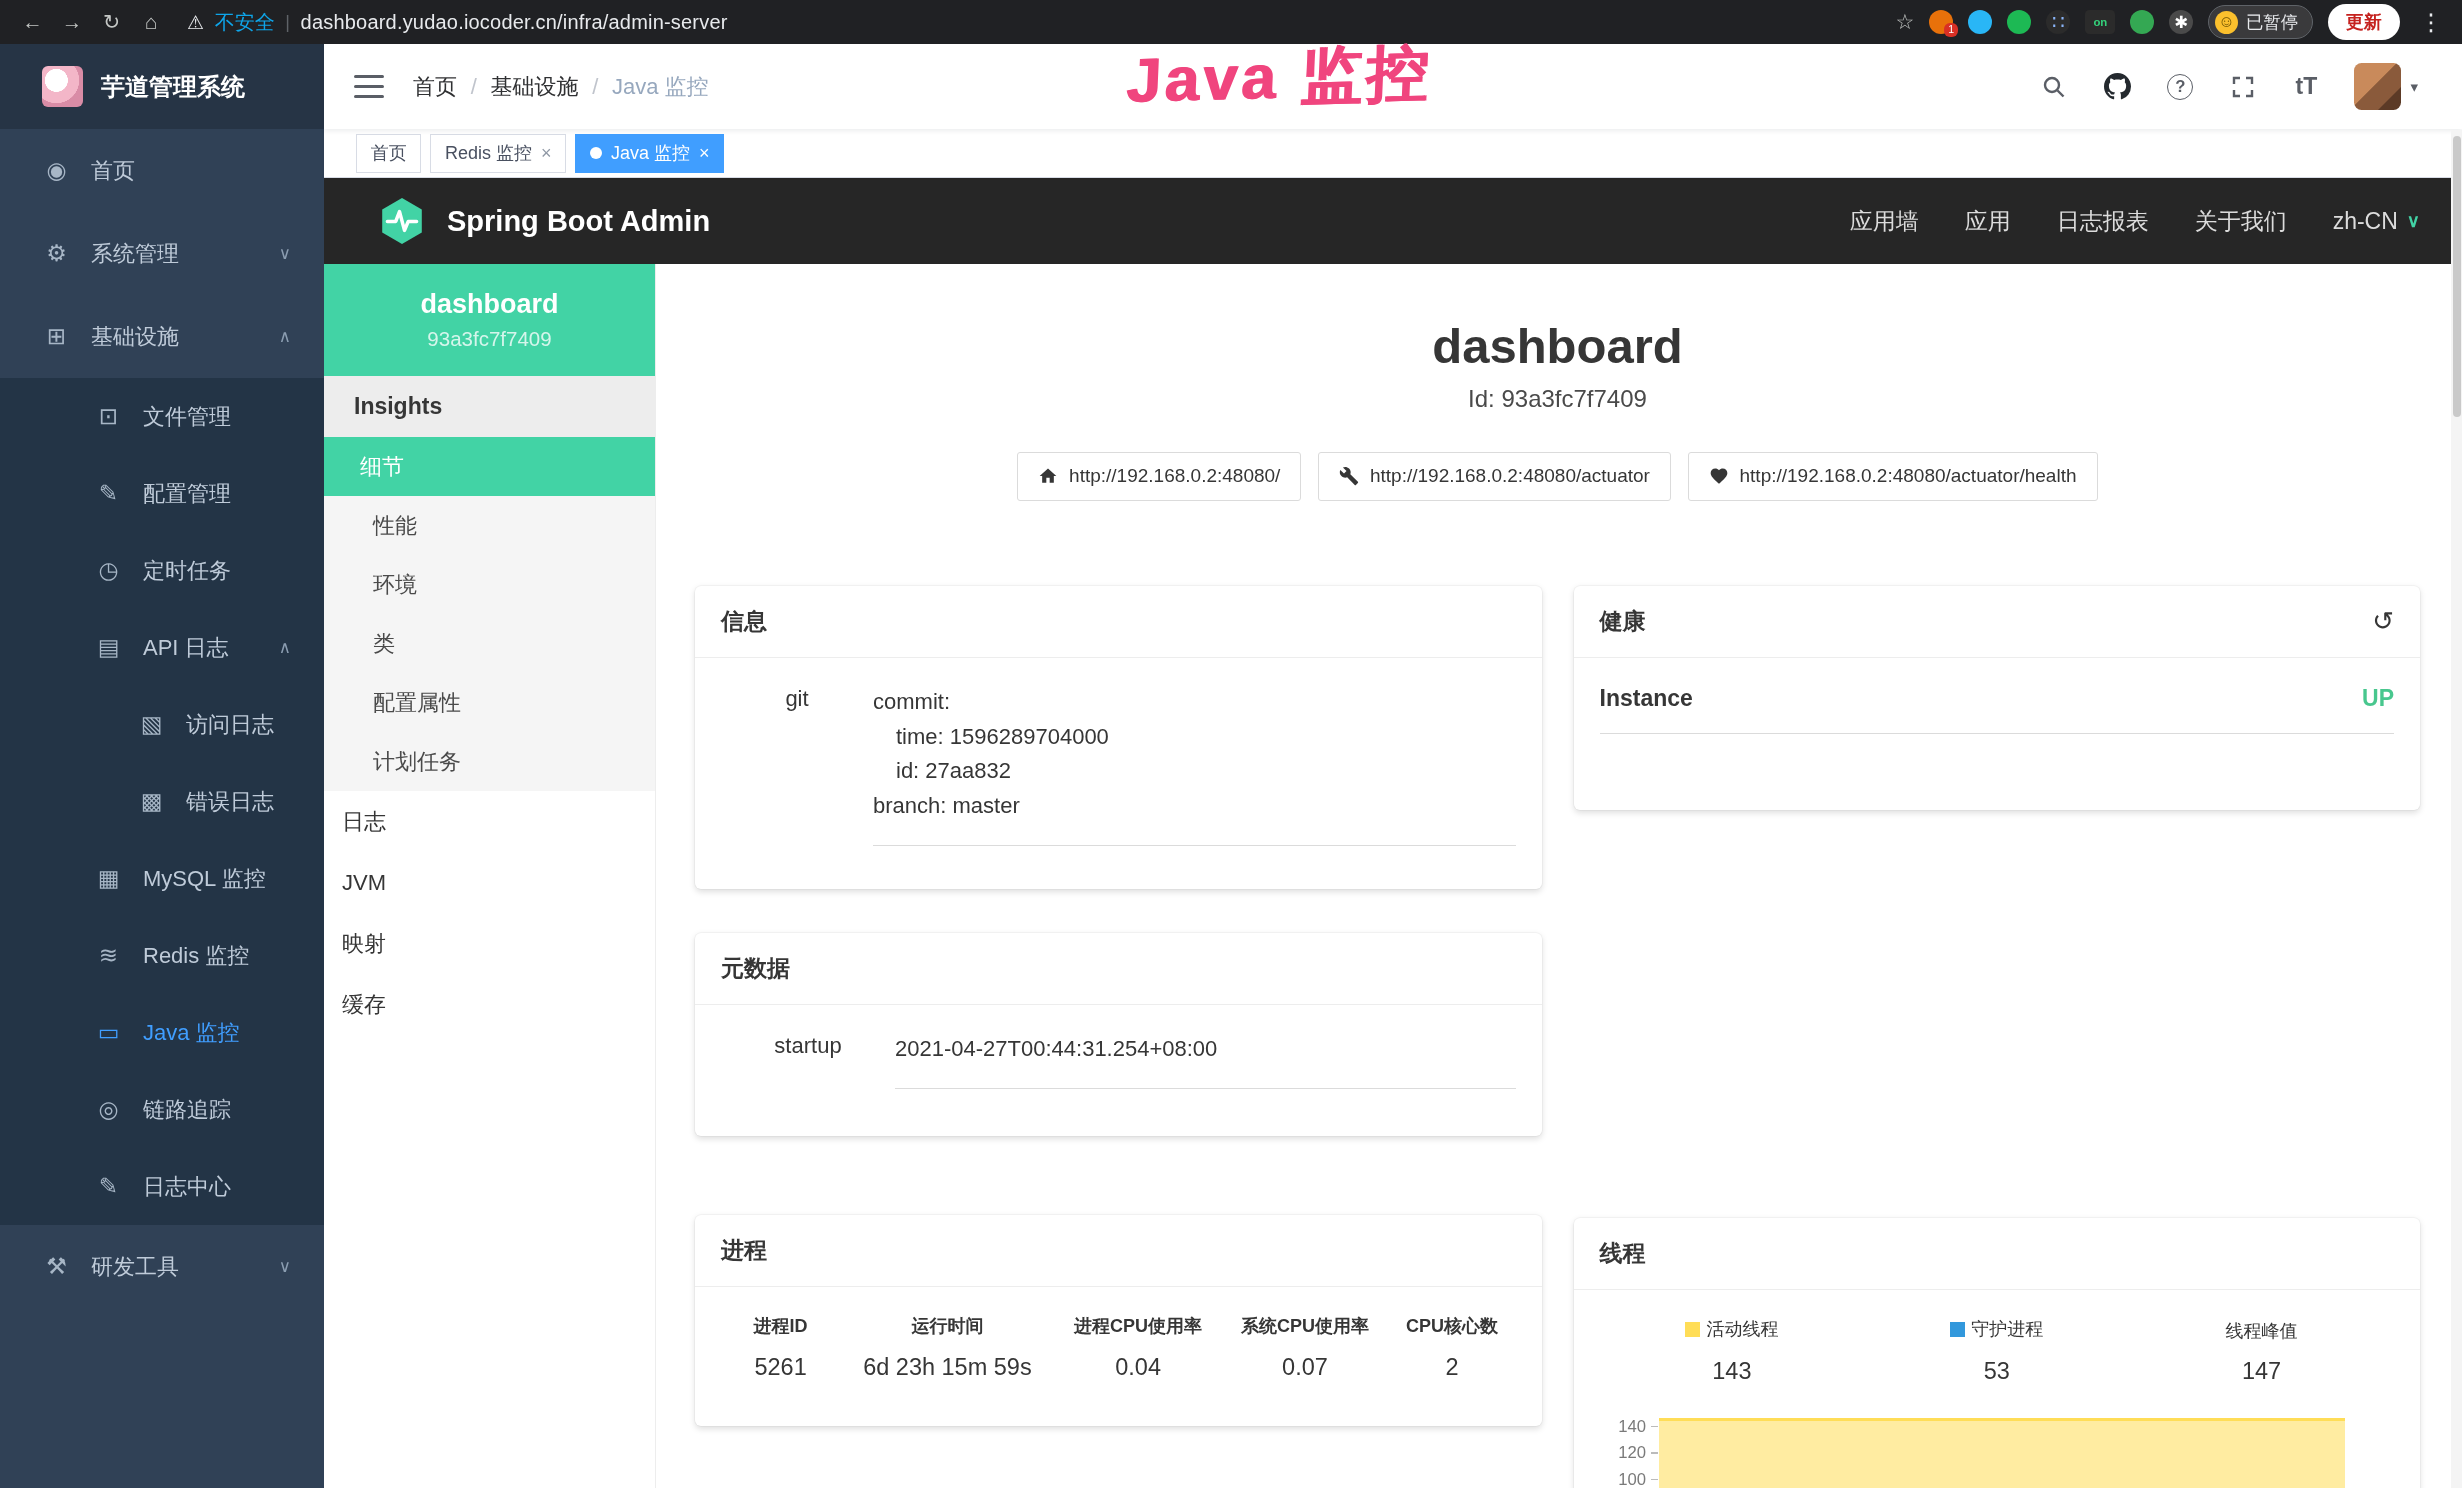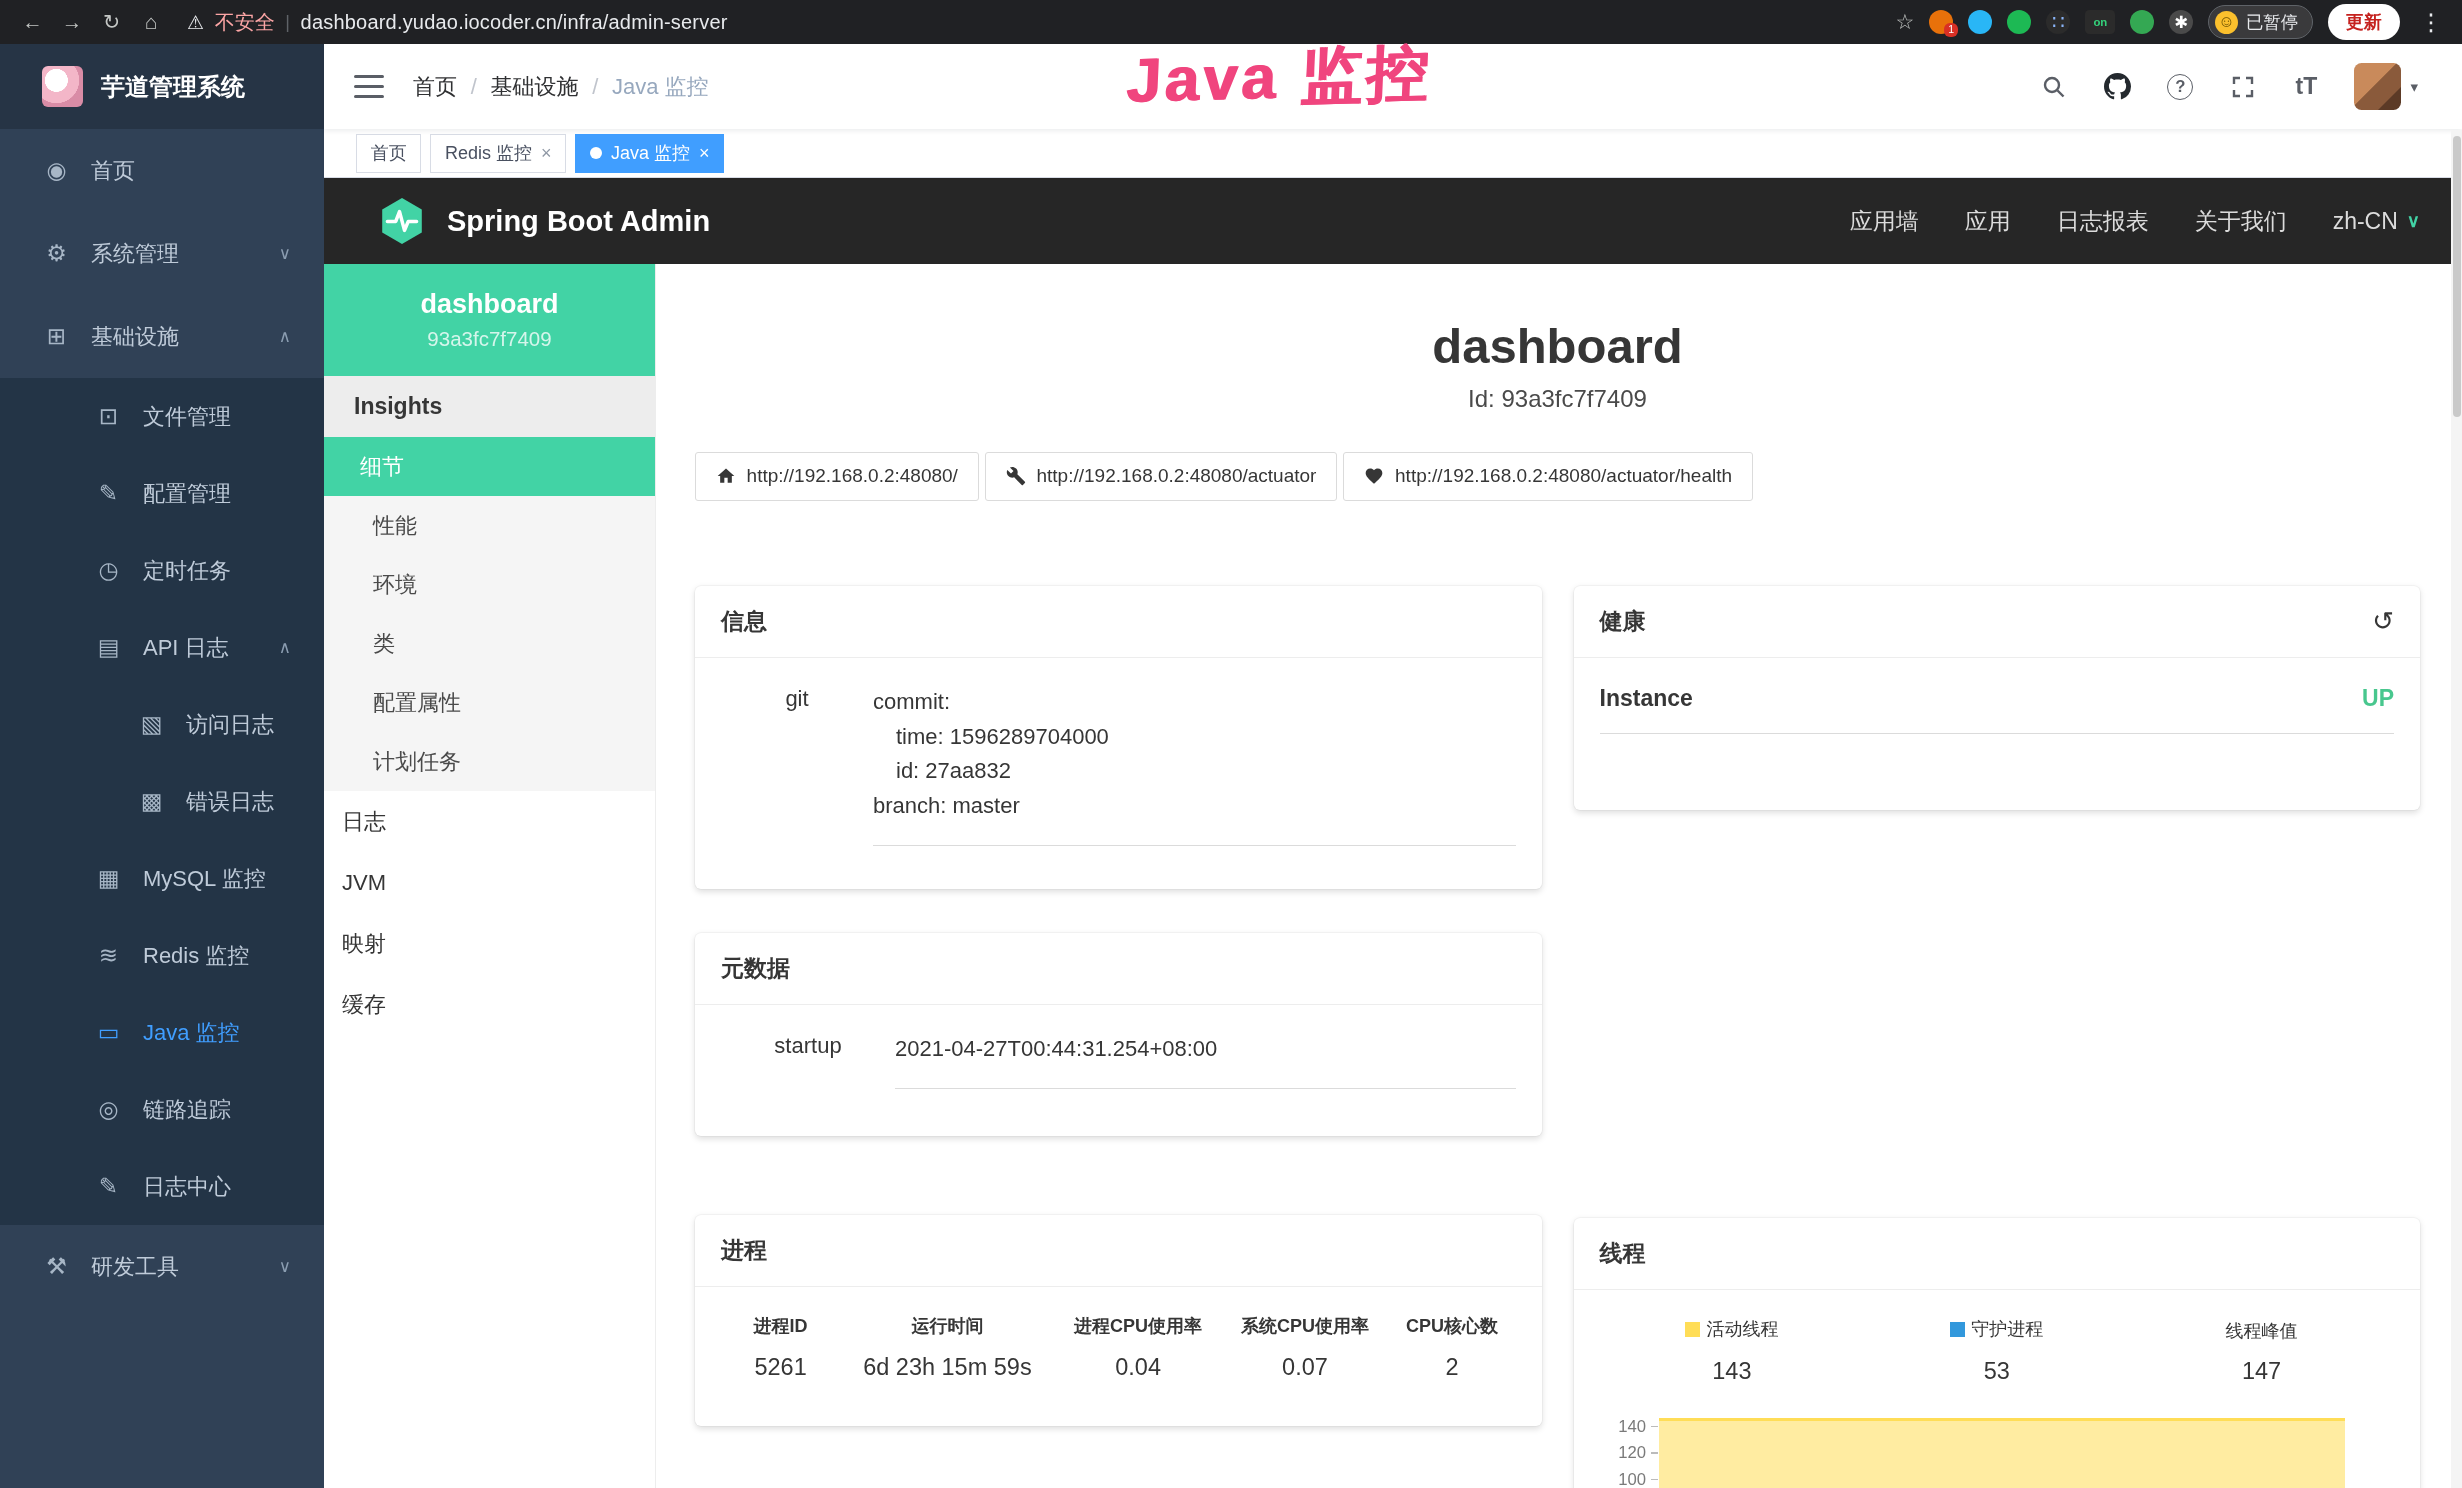--- a/index.html
+++ b/index.html
@@ -6,21 +6,21 @@
   html,body { width:2462px; height:1489px; overflow:hidden; background:#fff;
     font-family:"Liberation Sans", sans-serif; }
 
   
   .browser-bar { height:44px; background:#202124; display:flex; align-items:center;
     padding:0 15px; gap:4.6px; color:#e8eaed; position:relative; z-index:40; }
   .nav-icon { width:35px; height:35px; border-radius:50%; display:flex; align-items:center;
     justify-content:center; font-size:20.5px; color:#c4c7c5; cursor:pointer; }
   .addr { display:flex; align-items:center; gap:10.6px; margin-left:13.7px; font-size:20px; flex:1; min-width:0; }
   .warn { color:#e8eaed; font-size:19px; }
-  .sec-label { color:#fca5a5; }
+  .sec-label { color:#0ea5e9; }
   .addr-sep { color:#5f6368; font-size:18px; }
   .url-text { color:#e8eaed; letter-spacing:0.2px; white-space:nowrap; }
   .browser-right { display:flex; align-items:center; gap:15px; margin-left:auto; }
   .ext-dot { width:24px; height:24px; border-radius:50%; display:flex; align-items:center;
     justify-content:center; font-size:11.4px; color:#fff; position:relative; cursor:pointer; }
   .ext-badge { position:absolute; right:-4.6px; bottom:-3px; background:#d93025; color:#fff;
     font-size:10.6px; border-radius:6px; padding:0 3.8px; line-height:13.7px; }
   .ext-on { width:30px; height:24px; border-radius:4.6px; background:#2b2b2b; color:#34d27b;
     font-size:11.4px; font-weight:700; display:flex; align-items:center; justify-content:center; cursor:pointer; }
   .paused-pill { display:flex; align-items:center; gap:7.6px; background:#3a3a3c;
@@ -111,21 +111,21 @@
     font-size:23px; font-weight:700; color:#363636; background:#ededed; cursor:pointer; }
   .sba-item { height:59px; display:flex; align-items:center; padding:0 49px; font-size:22px;
     color:#4a4a4a; background:#f5f5f5; cursor:pointer; }
   .sba-item.active { background:#42d3a5; color:#fff;padding-left:36px; }
   .sba-item.top { padding:0 18px; background:#fff; height:61px; color:#363636; }
 
   
   .sba-main { flex:1; min-width:0; padding:53px 42px 0 39px; overflow:hidden; background:#fff; }
   .main-title { text-align:center; font-size:49px; font-weight:600; color:#363636; line-height:1.2; }
   .main-sub { text-align:center; font-size:24px; color:#4a4a4a; margin-top:9px; }
-  .links-row { display:flex; gap:6px; margin-top:39px; }
+  .links-row { display:flex; justify-content:center; gap:17px; margin-top:39px; }
   .link-btn { display:inline-flex; align-items:center; gap:10.6px; height:49px; padding:0 20px;
     border:0.8px solid #dbdbdb; border-radius:3px; background:#fff; font-size:19px; color:#363636;
     cursor:pointer; white-space:nowrap; }
   .link-btn svg { width:20px; height:20px; flex-shrink:0; }
 
   .cards { display:flex; gap:32px; margin-top:85px; }
   .col { flex:1; min-width:0; display:flex; flex-direction:column; }
   .card { background:#fff; border-radius:6px;
     box-shadow:0 2.3px 6px rgba(10,10,10,.13), 0 0 0 0.8px rgba(10,10,10,.04); }
   .card-header { display:flex; align-items:center; justify-content:space-between;

